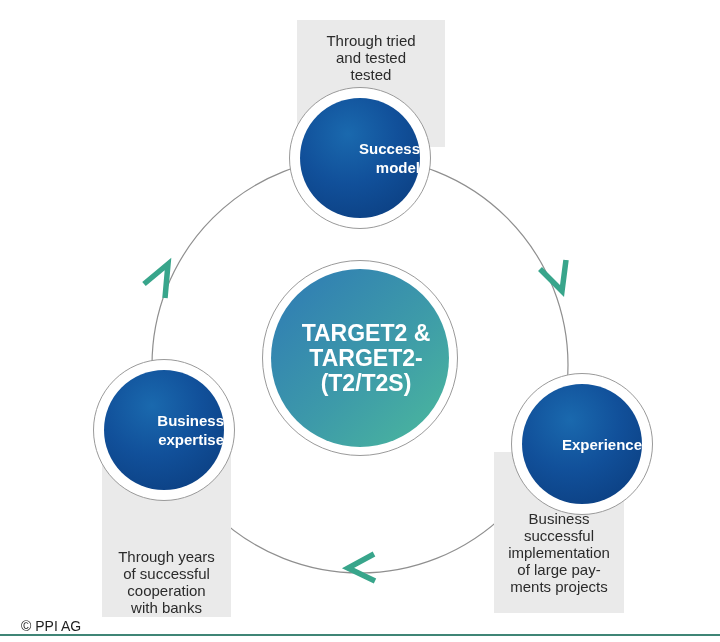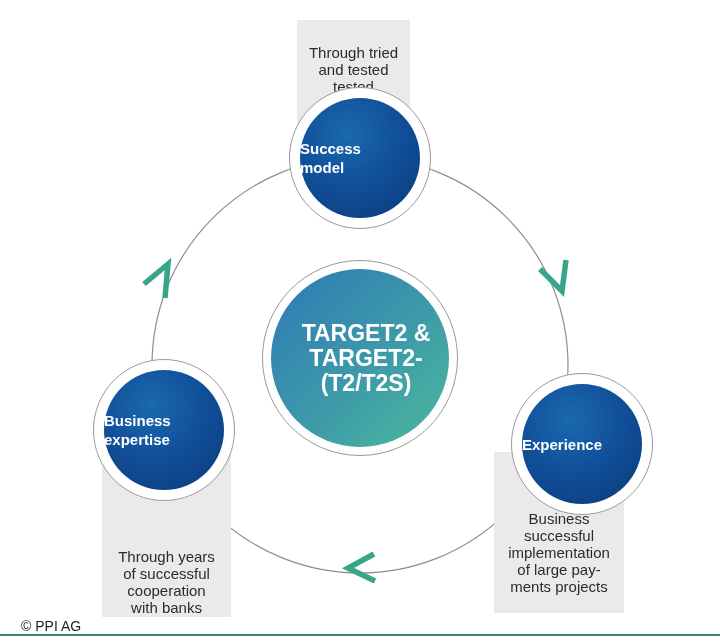--- a/index.html
+++ b/index.html
@@ -9,33 +9,33 @@
   }
   .layer{position:absolute;left:0;top:0;width:720px;height:642px;}
   svg.layer{pointer-events:none;}
 
   
   .note{
     position:absolute;background:#eaeaea;color:#2b2b2b;
     font-size:15px;line-height:17px;text-align:center;z-index:1;
   }
   .note span{display:block;}
-  .note-top{left:297px;top:20px;width:113px;height:127px;padding-top:24px;box-sizing:border-box;}
+  .note-top{left:297px;top:20px;width:148px;height:127px;padding-top:12px;box-sizing:border-box;}
   .note-left{left:102px;top:452px;width:129px;height:165px;padding-top:96px;box-sizing:border-box;}
   .note-right{left:494px;top:452px;width:130px;height:161px;padding-top:58px;box-sizing:border-box;}
 
   
   .node{
     position:absolute;width:142px;height:142px;border-radius:50%;
     background:#ffffff;border:1px solid #9a9a9a;box-sizing:border-box;z-index:2;
   }
   .node-inner{
     position:absolute;left:10px;top:10px;width:120px;height:120px;border-radius:50%;
     background:radial-gradient(circle at 40% 30%, #1a69ae 0%, #11509a 45%, #0a3a7a 100%);
-    display:flex;flex-direction:column;align-items:flex-start;justify-content:center;
+    display:flex;flex-direction:column;align-items:flex-end;justify-content:center;
     color:#ffffff;font-weight:bold;font-size:15px;line-height:19px;text-align:center;
   }
   .node-top{left:289px;top:87px;}
   .node-left{left:93px;top:359px;}
   .node-right{left:511px;top:373px;}
   .node-inner span{display:block;}
 
   
   .center-circle{
     position:absolute;left:262px;top:260px;width:196px;height:196px;border-radius:50%;

